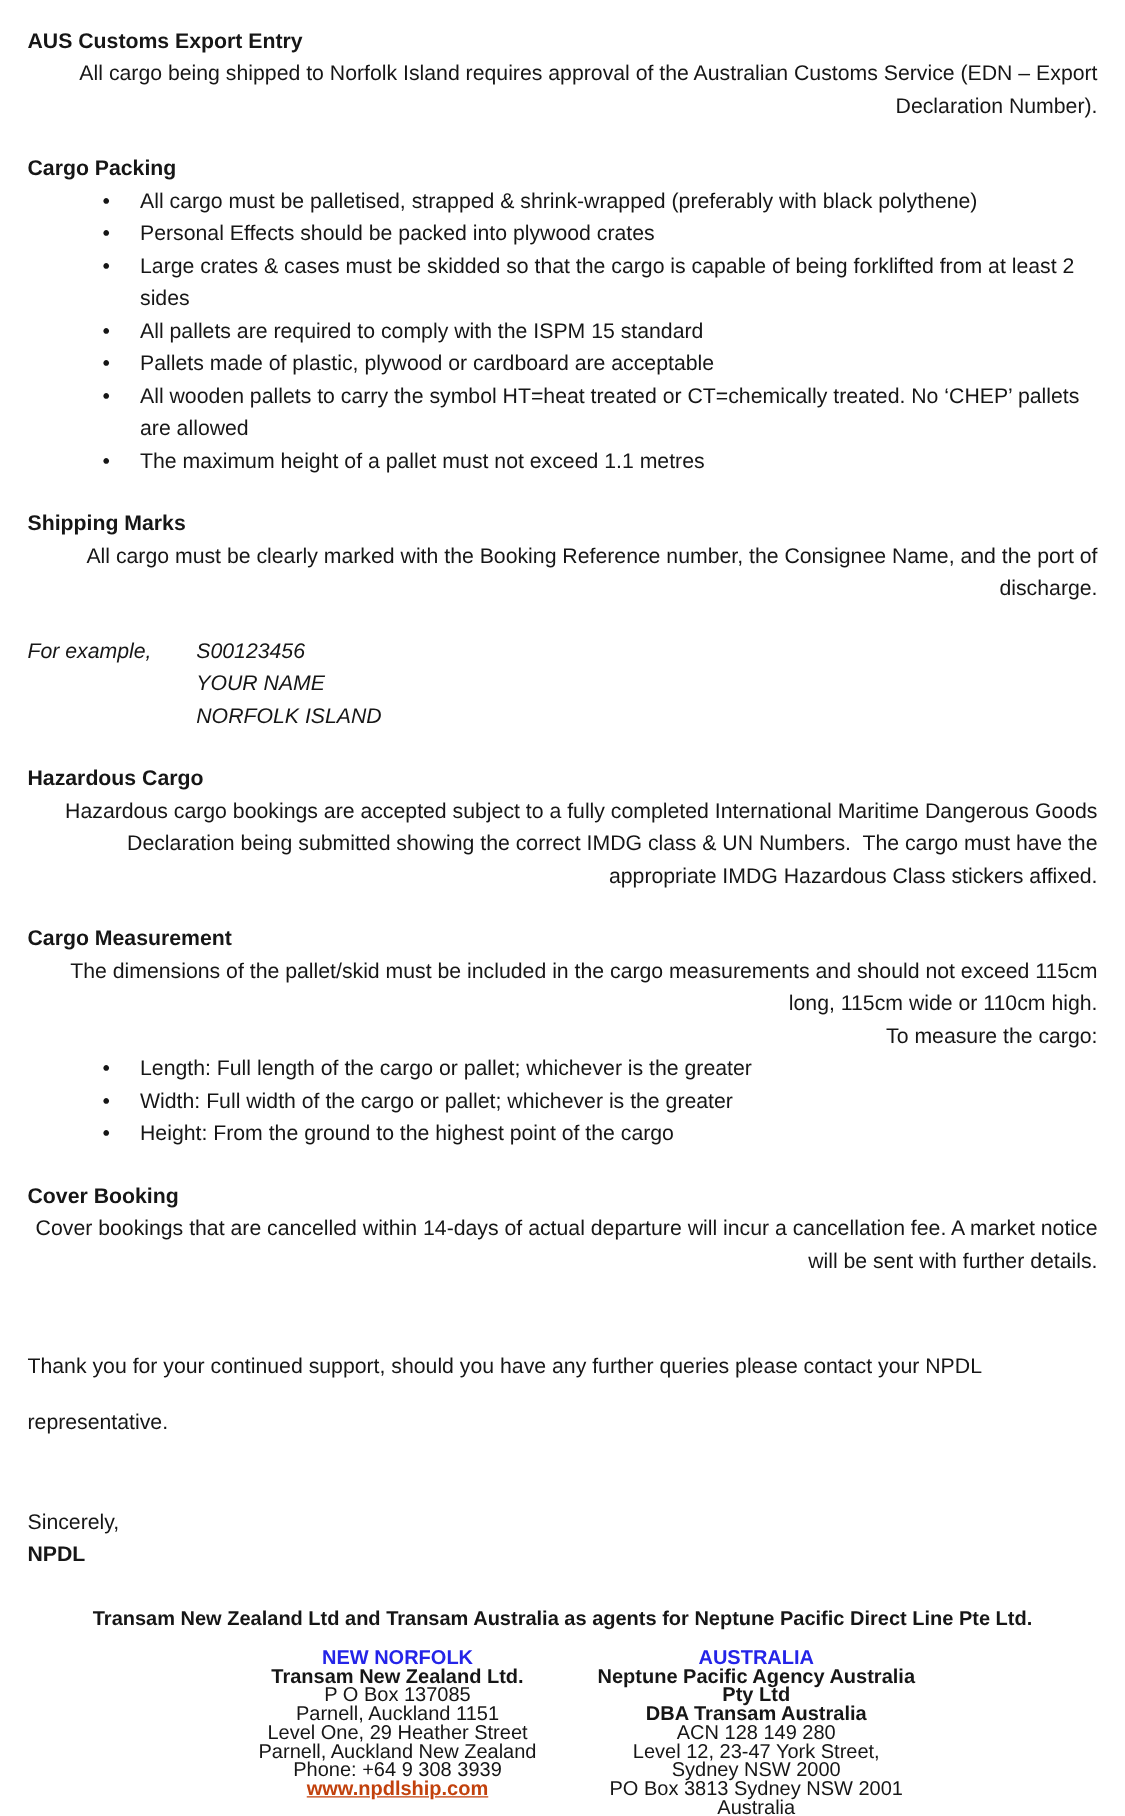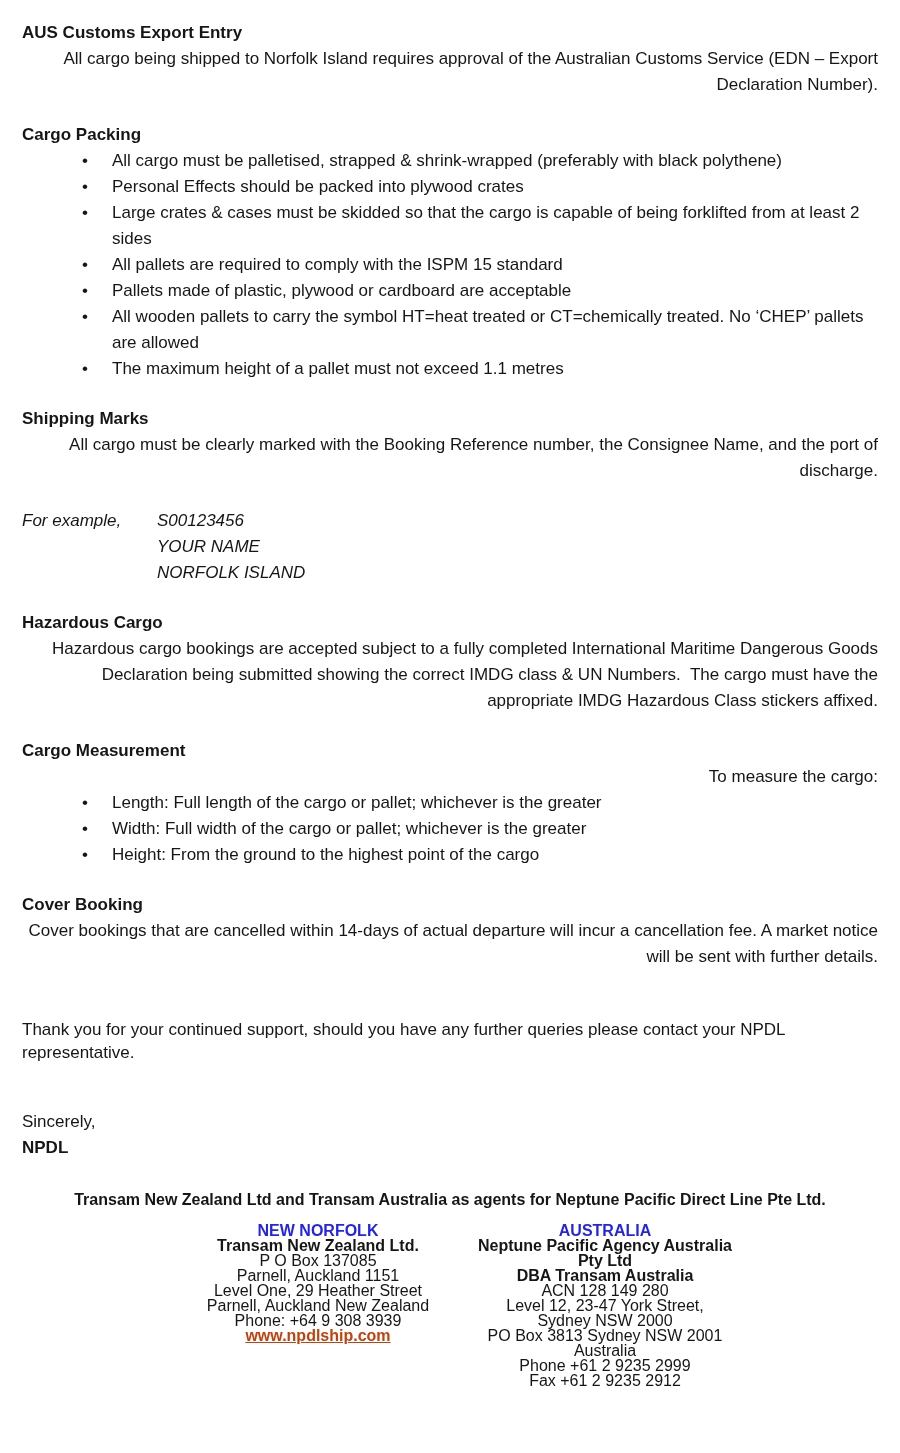--- a/index.html
+++ b/index.html
@@ -19,21 +19,21 @@
   ul.bullets li { position: relative; padding-left: 38px; }
   ul.bullets li::before {
     content: "\2022";
     position: absolute; left: 8px; top: 0;
     font-size: 17px;
   }
 
   .example { display: flex; margin-top: 24px; font-style: italic; }
   .example-label { width: 135px; flex: 0 0 135px; }
 
-  .closing { margin-top: 48px; line-height: 23px; white-space: pre-wrap; }
+  .closing { margin-top: 48px; line-height: 45px; white-space: pre-wrap; }
   .signoff { margin-top: 45px; }
   .signoff .name { font-weight: bold; }
 
   .footer { margin-top: 31px; font-size: 16px; line-height: 15px; }
   .footer-agents { font-weight: bold; text-align: center; }
   .footer-cols { display: flex; margin-left: 156px; margin-top: 16px; }
   .footer-col { width: 280px; text-align: center; }
   .footer-col + .footer-col { margin-left: 7px; }
   .footer-col .col-heading { font-weight: bold; color: #2424e8; }
   .footer-col .company { font-weight: bold; }
@@ -70,20 +70,21 @@
       <div>S00123456</div>
       <div>YOUR NAME</div>
       <div>NORFOLK ISLAND</div>
     </div>
   </div>
 
   <div class="h">Hazardous Cargo</div>
   <div class="para">Hazardous cargo bookings are accepted subject to a fully completed International Maritime Dangerous Goods Declaration being submitted showing the correct IMDG class &amp; UN Numbers.  The cargo must have the appropriate IMDG Hazardous Class stickers affixed.</div>
 
   <div class="h">Cargo Measurement</div>
+  <div class="para">The dimensions of the pallet/skid must be included in the cargo measurements and should not exceed 115cm long, 115cm wide or 110cm high.</div>
   <div class="para">To measure the cargo:</div>
   <ul class="bullets">
     <li>Length: Full length of the cargo or pallet; whichever is the greater</li>
     <li>Width: Full width of the cargo or pallet; whichever is the greater</li>
     <li>Height:  From the ground to the highest point of the cargo</li>
   </ul>
 
   <div class="h">Cover Booking</div>
   <div class="para">Cover bookings that are cancelled within 14-days of actual departure will incur a cancellation fee. A market notice will be sent with further details.</div>
 

